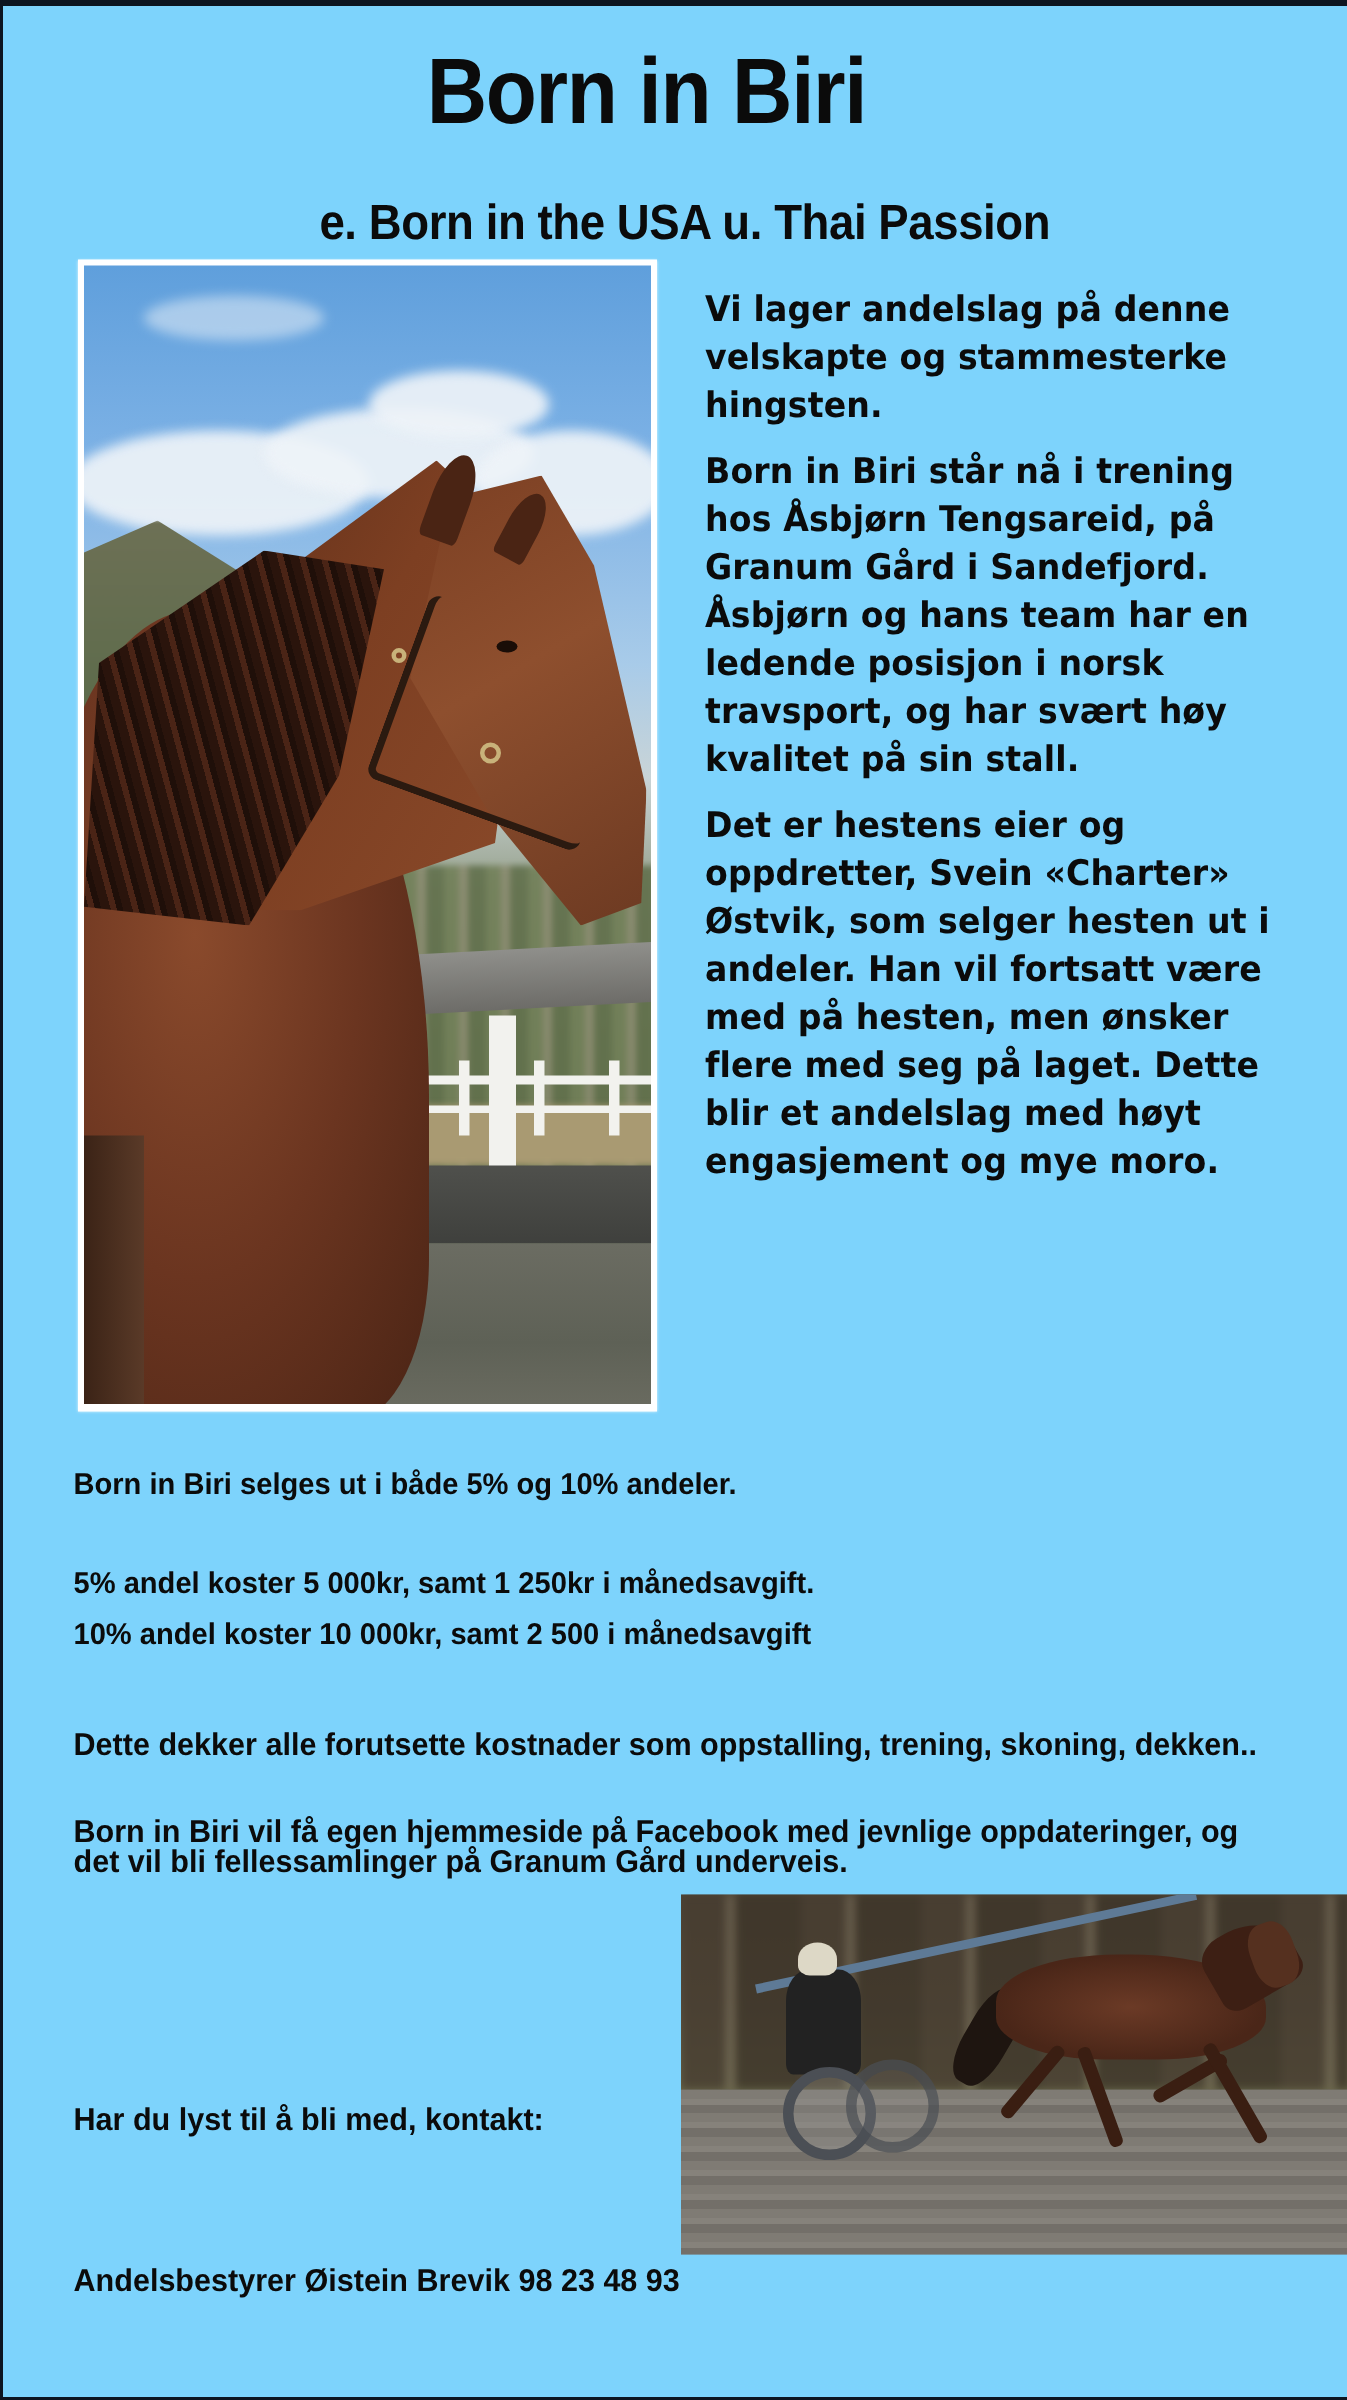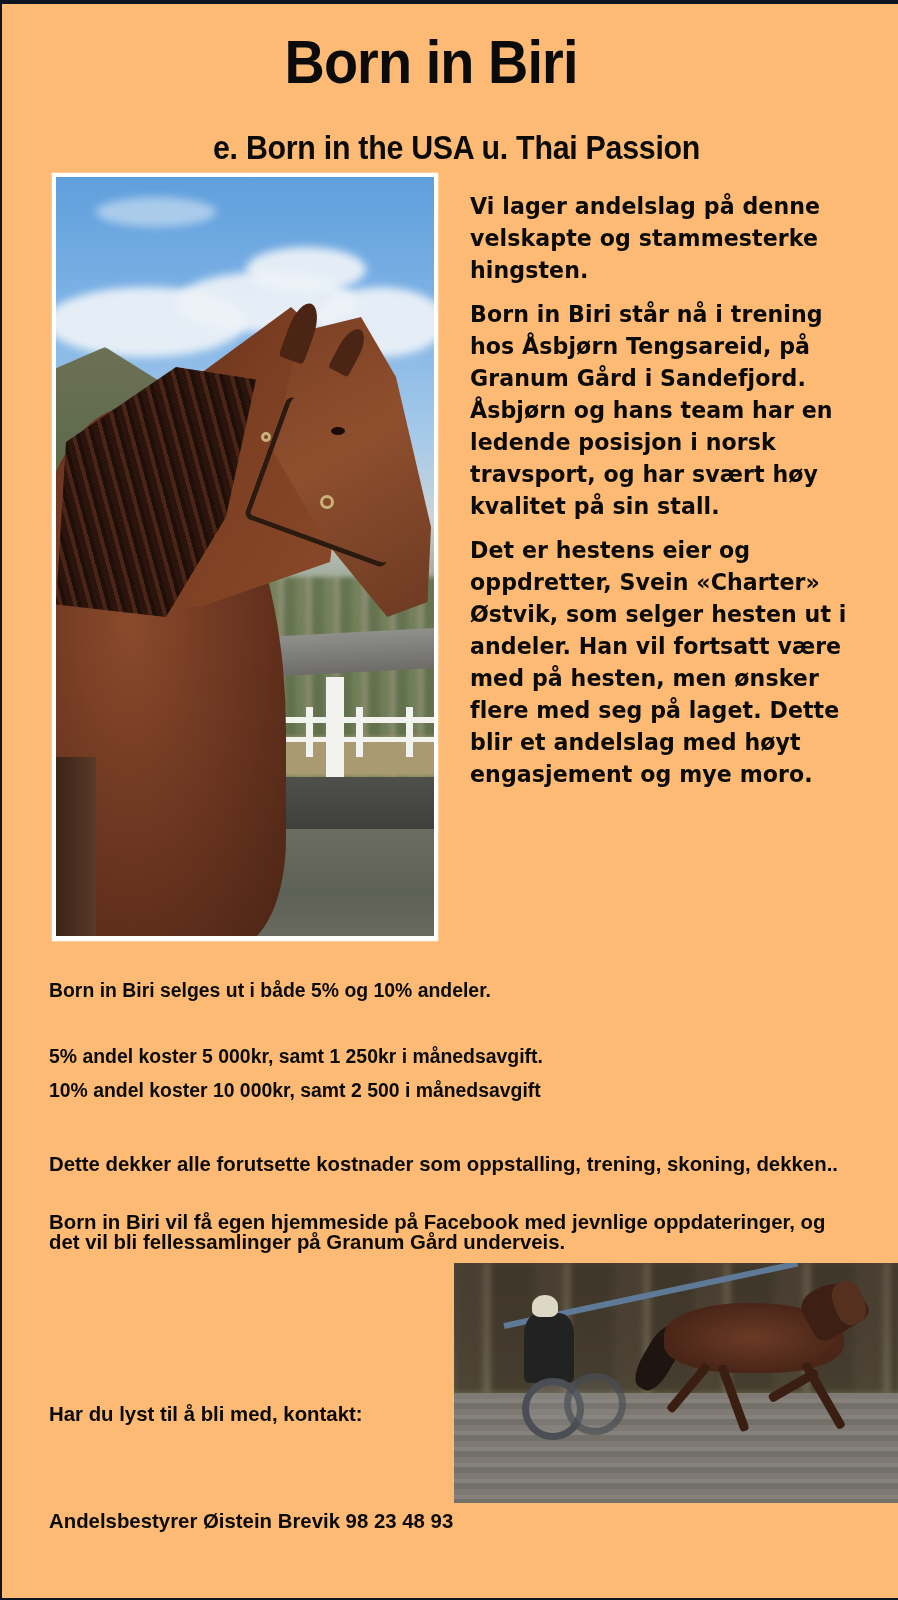--- a/index.html
+++ b/index.html
@@ -1,21 +1,21 @@
 <!DOCTYPE html>
 <html><head>
   <meta charset="utf-8">
   <style>
     * { box-sizing: border-box; margin: 0; padding: 0; }
     html, body { width: 898px; height: 1600px; background: #0d1520; overflow: hidden; }
     body { position: relative; font-family: "Liberation Sans", "DejaVu Sans", sans-serif; color: #0b0b0b; }
 
     .page {
       position: absolute; left: 2px; top: 4px; width: 896px; height: 1594px;
-      background: #fdba74;
+      background: #7dd3fc;
     }
 
     .title {
       position: absolute; left: 0; top: 22px; width: 858px; text-align: center;
       font-size: 62px; font-weight: 700; letter-spacing: -1px; line-height: 72px;
       transform: scaleX(0.9); transform-origin: center;
     }
     .subtitle {
       position: absolute; left: 0; top: 124px; width: 898px; text-align: center;
       font-size: 33px; font-weight: 700; line-height: 40px; letter-spacing: -0.3px;

